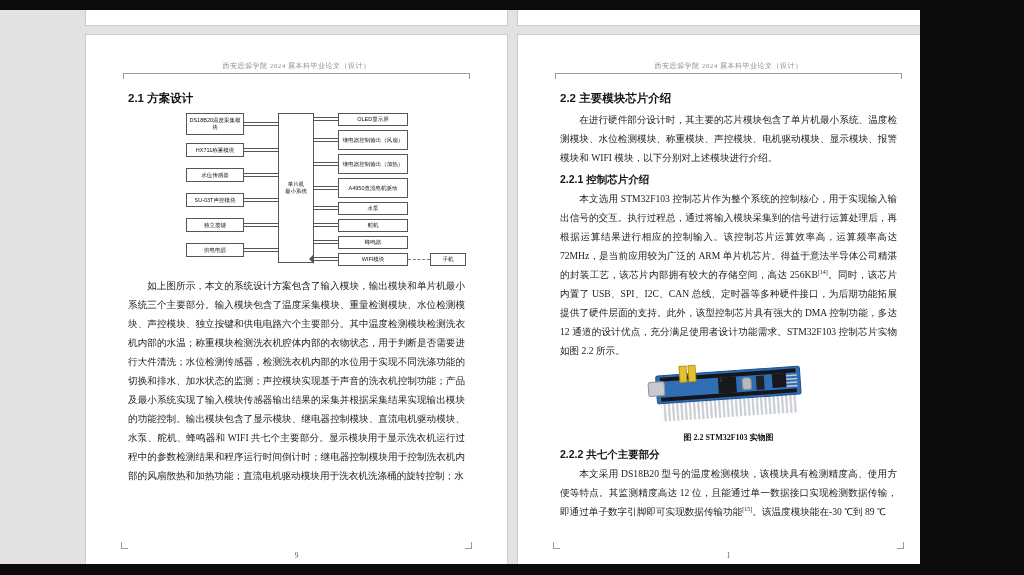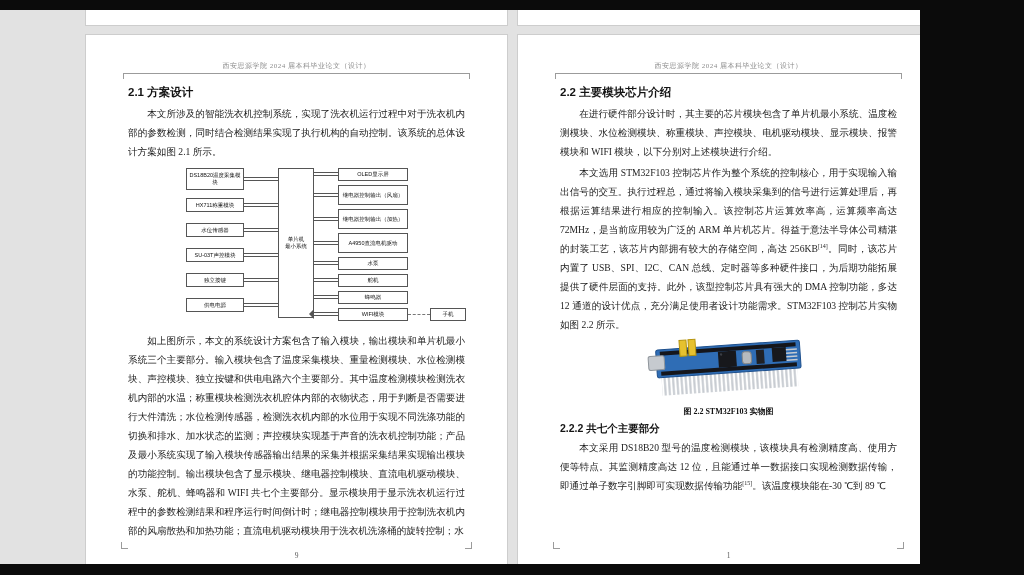--- a/index.html
+++ b/index.html
@@ -17,21 +17,21 @@
   .page.right { left:517px; }
   .page-inner { position:absolute; left:0; top:0; right:0; bottom:0; padding:0 42px; }
 
   .pg-header { margin-top:26px; text-align:center; font-size:7px; color:#8c8c8c; letter-spacing:0.5px; }
   .pg-header-line { margin:2px -5px 0 -5px; border-bottom:1px solid #9b9b9b; position:relative; height:0; }
   .pg-header-line::before, .pg-header-line::after { content:""; position:absolute; top:1px; width:1px; height:5px; background:#9b9b9b; }
   .pg-header-line::before { left:0; } .pg-header-line::after { right:0; }
 
   .doc-title { margin-top:15px; text-align:center; font-size:14.5px; font-weight:bold; color:#141414;
                letter-spacing:1.5px; font-family:"Liberation Sans", sans-serif; }
-  .h2 { margin-top:11px; font-size:11.5px; font-weight:bold; color:#141414; font-family:"Liberation Sans", sans-serif; }
+  .h2 { margin-top:17px; font-size:11.5px; font-weight:bold; color:#141414; font-family:"Liberation Sans", sans-serif; }
   .h3 { margin-top:6px;  font-size:10.5px; font-weight:bold; color:#141414; font-family:"Liberation Sans", sans-serif; }
   .para { margin:4px 0 0 0; font-size:9.6px; line-height:19px; text-align:justify; text-indent:2em; color:#1c1c1c; }
   .para.noindent { text-indent:0; }
   .para sup { font-size:6px; line-height:0; }
 
   .pagenum { position:absolute; bottom:4px; left:0; right:0; text-align:center; font-size:7.5px; color:#5a5a5a; }
   .corner { position:absolute; width:6px; height:6px; }
   .corner.bl { left:35px;  bottom:15px; border-left:1px solid #9b9b9b;  border-bottom:1px solid #9b9b9b; }
   .corner.br { right:35px; bottom:15px; border-right:1px solid #9b9b9b; border-bottom:1px solid #9b9b9b; }
 
@@ -77,21 +77,20 @@
 
     <div class="sliver left"></div>
     <div class="sliver right"></div>
 
     <div class="page left">
       <div class="page-inner">
         <div class="pg-header">西安思源学院 2024 届本科毕业论文（设计）</div>
         <div class="pg-header-line"></div>
 
         <div class="h2">2.1 方案设计</div>
-        <p class="para">本文所涉及的智能洗衣机控制系统，实现了洗衣机运行过程中对于洗衣机内部的参数检测，同时结合检测结果实现了执行机构的自动控制。该系统的总体设计方案如图 2.1 所示。</p>
 
         <div class="diagram">
           <div class="dbox lb lb1">DS18B20温度采集模块</div>
           <div class="dbox lb lb2">HX711称重模块</div>
           <div class="dbox lb lb3">水位传感器</div>
           <div class="dbox lb lb4">SU-03T声控模块</div>
           <div class="dbox lb lb5">独立按键</div>
           <div class="dbox lb lb6">供电电源</div>
 
           <div class="conn lc lc1"></div>
@@ -134,20 +133,21 @@
       </div>
     </div>
 
     <div class="page right">
       <div class="page-inner">
         <div class="pg-header">西安思源学院 2024 届本科毕业论文（设计）</div>
         <div class="pg-header-line"></div>
 
         <div class="h2">2.2 主要模块芯片介绍</div>
         <p class="para">在进行硬件部分设计时，其主要的芯片模块包含了单片机最小系统、温度检测模块、水位检测模块、称重模块、声控模块、电机驱动模块、显示模块、报警模块和 WIFI 模块，以下分别对上述模块进行介绍。</p>
+        <div class="h3">2.2.1 控制芯片介绍</div>
         <p class="para" style="margin-top:2px;"><span>本文选用 STM32F103 控制芯片作为整个系统的控制核心，用于实现输入输出信号的交互。执行过程总，通过将输入模块采集到的信号进行运算处理后，再根据运算结果进行相应的控制输入。该控制芯片运算效率高，运算频率高达 72MHz，是当前应用较为广泛的 ARM 单片机芯片。得益于意法半导体公司精湛的封装工艺，该芯片内部拥有较大的存储空间，高达 256KB</span><sup>[14]</sup><span>。同时，该芯片内置了 USB、SPI、I2C、CAN 总线、定时器等多种硬件接口，为后期功能拓展提供了硬件层面的支持。此外，该型控制芯片具有强大的 DMA 控制功能，多达 12 通道的设计优点，充分满足使用者设计功能需求。STM32F103 控制芯片实物如图 2.2 所示。</span></p>
 
         <div class="board-wrap">
           <svg width="176" height="62" viewBox="0 0 176 62">
             <defs>
               <pattern id="pins" width="4.2" height="20" patternUnits="userSpaceOnUse">
                 <rect x="1" y="0" width="2.1" height="20" fill="#c7cbd1"></rect>
               </pattern>
             </defs>
             <g transform="rotate(-4 88 31)">

